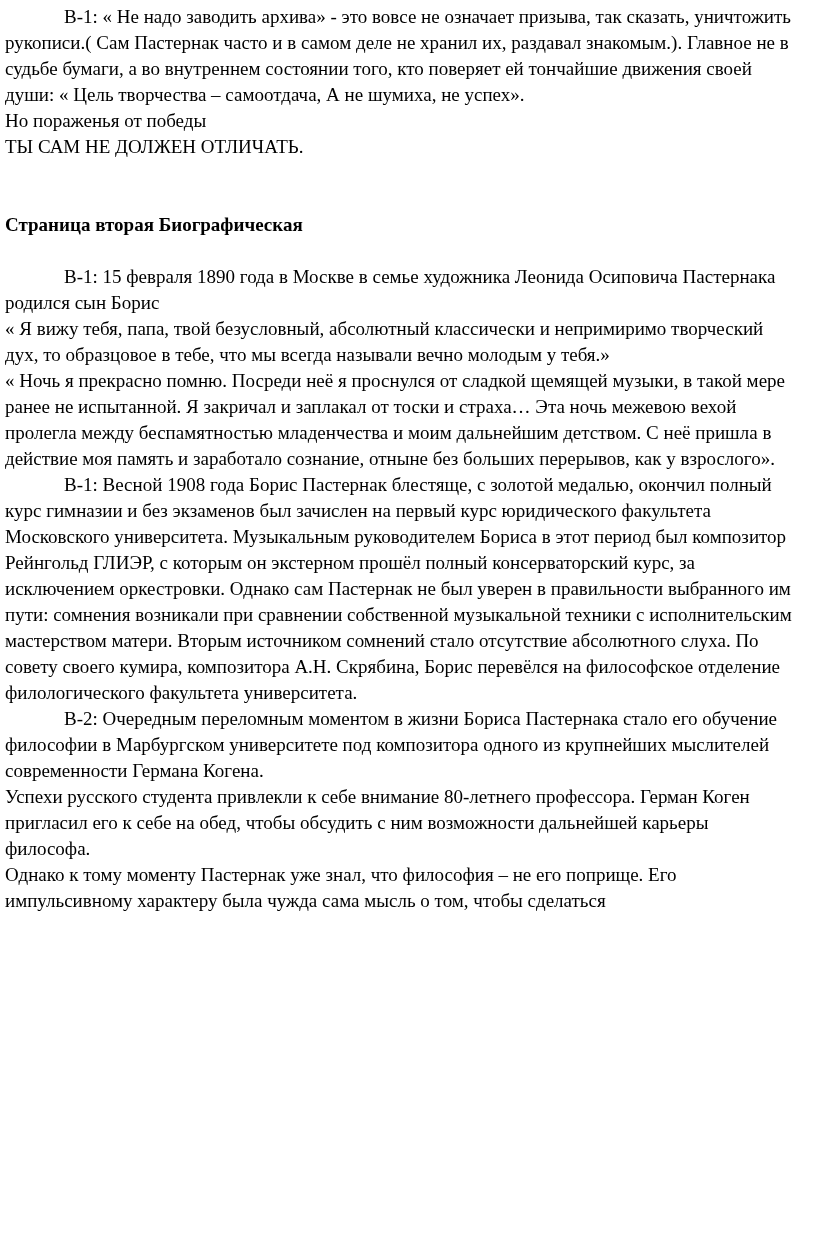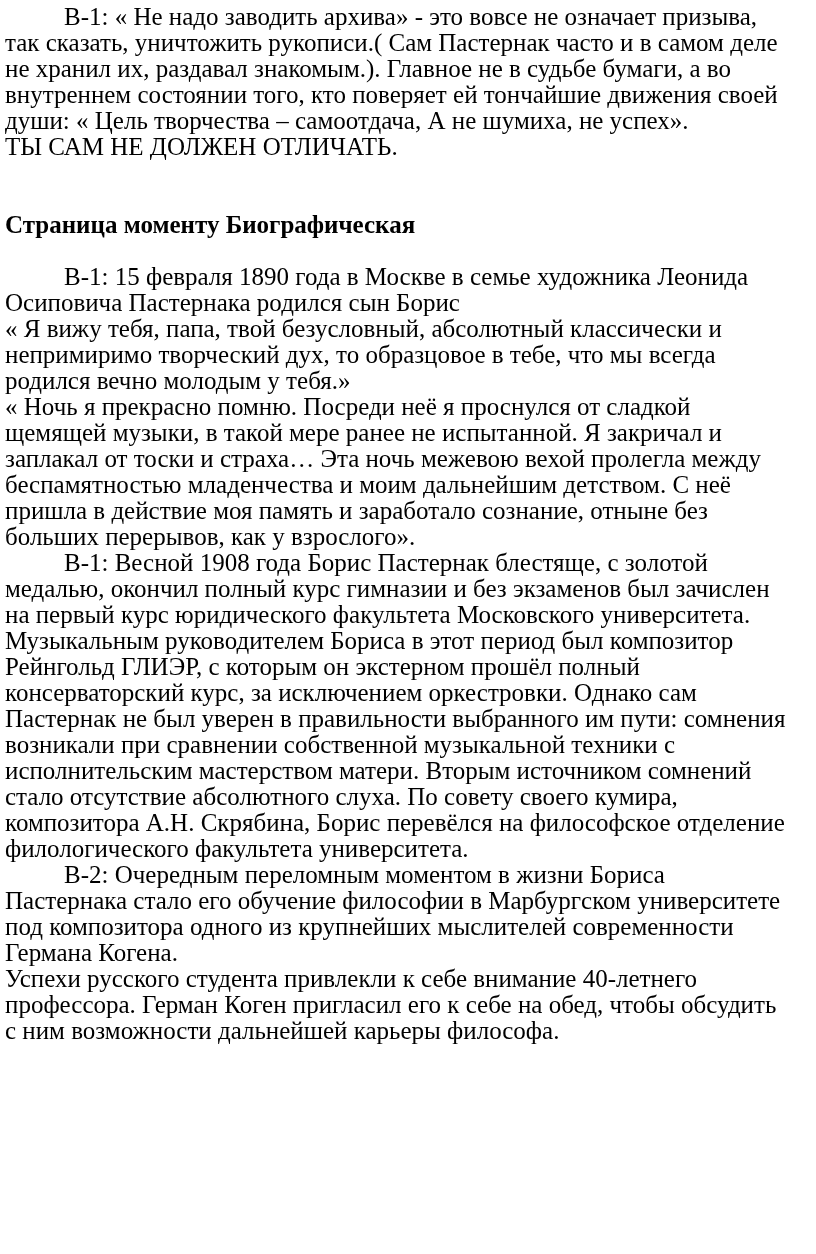--- a/index.html
+++ b/index.html
@@ -9,21 +9,21 @@
   }
   .page {
     position: relative;
     width: 816px;
     height: 1254px;
     overflow: hidden;
     background: #ffffff;
     box-sizing: border-box;
     padding: 4px 24px 0 5px;
     font-family: "Liberation Serif", "DejaVu Serif", serif;
-    font-size: 25px;
+    font-size: 19px;
     line-height: 26px;
     color: #000000;
     text-align: left;
   }
   .page p {
     margin: 0;
     padding: 0;
   }
   p.indent {
     text-indent: 59px;
@@ -36,38 +36,40 @@
   }
 </style>
 </head>
 <body>
 
 <div class="page">
 
   <p class="indent">В-1: « Не надо заводить архива» - это вовсе не означает призыва, так сказать, уничтожить рукописи.( Сам Пастернак часто и в самом деле не хранил их, раздавал знакомым.). Главное не в судьбе бумаги, а во внутреннем состоянии того, кто поверяет ей тончайшие движения своей души: « Цель творчества – самоотдача, А не шумиха, не успех».</p>
 
 
+  <p>Но пораженья от победы</p>
   <p>ТЫ САМ НЕ ДОЛЖЕН ОТЛИЧАТЬ.</p>
 
   <div class="blank-line"></div>
   <div class="blank-line"></div>
 
-  <p class="heading">Страница моменту Биографическая</p>
+  <p class="heading">Страница вторая Биографическая</p>
 
   <div class="blank-line"></div>
 
   <p class="indent">В-1: 15 февраля 1890 года в Москве в семье художника Леонида Осиповича Пастернака родился сын Борис</p>
 
-  <p>« Я вижу тебя, папа, твой безусловный, абсолютный классически и непримиримо творческий дух, то образцовое в тебе, что мы всегда родился вечно молодым у тебя.»</p>
+  <p>« Я вижу тебя, папа, твой безусловный, абсолютный классически и непримиримо творческий дух, то образцовое в тебе, что мы всегда называли вечно молодым у тебя.»</p>
 
 
   <p>« Ночь я прекрасно помню. Посреди неё я проснулся от сладкой щемящей музыки, в такой мере ранее не испытанной. Я закричал и заплакал от тоски и страха… Эта ночь межевою вехой пролегла между беспамятностью младенчества и моим дальнейшим детством. С неё пришла в действие моя память и заработало сознание, отныне без больших перерывов, как у взрослого».</p>
 
   <p class="indent">В-1: Весной 1908 года Борис Пастернак блестяще, с золотой медалью, окончил полный курс гимназии и без экзаменов был зачислен на первый курс юридического факультета Московского университета. Музыкальным руководителем Бориса в этот период был композитор Рейнгольд ГЛИЭР, с которым он экстерном прошёл полный консерваторский курс, за исключением оркестровки. Однако сам Пастернак не был уверен в правильности выбранного им пути: сомнения возникали при сравнении собственной музыкальной техники с исполнительским мастерством матери. Вторым источником сомнений стало отсутствие абсолютного слуха. По совету своего кумира, композитора А.Н. Скрябина, Борис перевёлся на философское отделение филологического факультета университета.</p>
 
 
 
   <p class="indent">В-2: Очередным переломным  моментом в жизни Бориса Пастернака стало его обучение философии в Марбургском университете под композитора одного из крупнейших мыслителей современности Германа Когена.</p>
 
-  <p>Успехи русского студента привлекли к себе внимание 40-летнего профессора. Герман Коген пригласил его к себе на обед, чтобы обсудить с ним  возможности дальнейшей карьеры философа.</p>
+  <p>Успехи русского студента привлекли к себе внимание 80-летнего профессора. Герман Коген пригласил его к себе на обед, чтобы обсудить с ним  возможности дальнейшей карьеры философа.</p>
 
+  <p>Однако к тому моменту Пастернак уже знал, что философия – не его поприще. Его импульсивному характеру была чужда сама мысль о том, чтобы сделаться</p>
 
 </div>
 
 </body></html>

